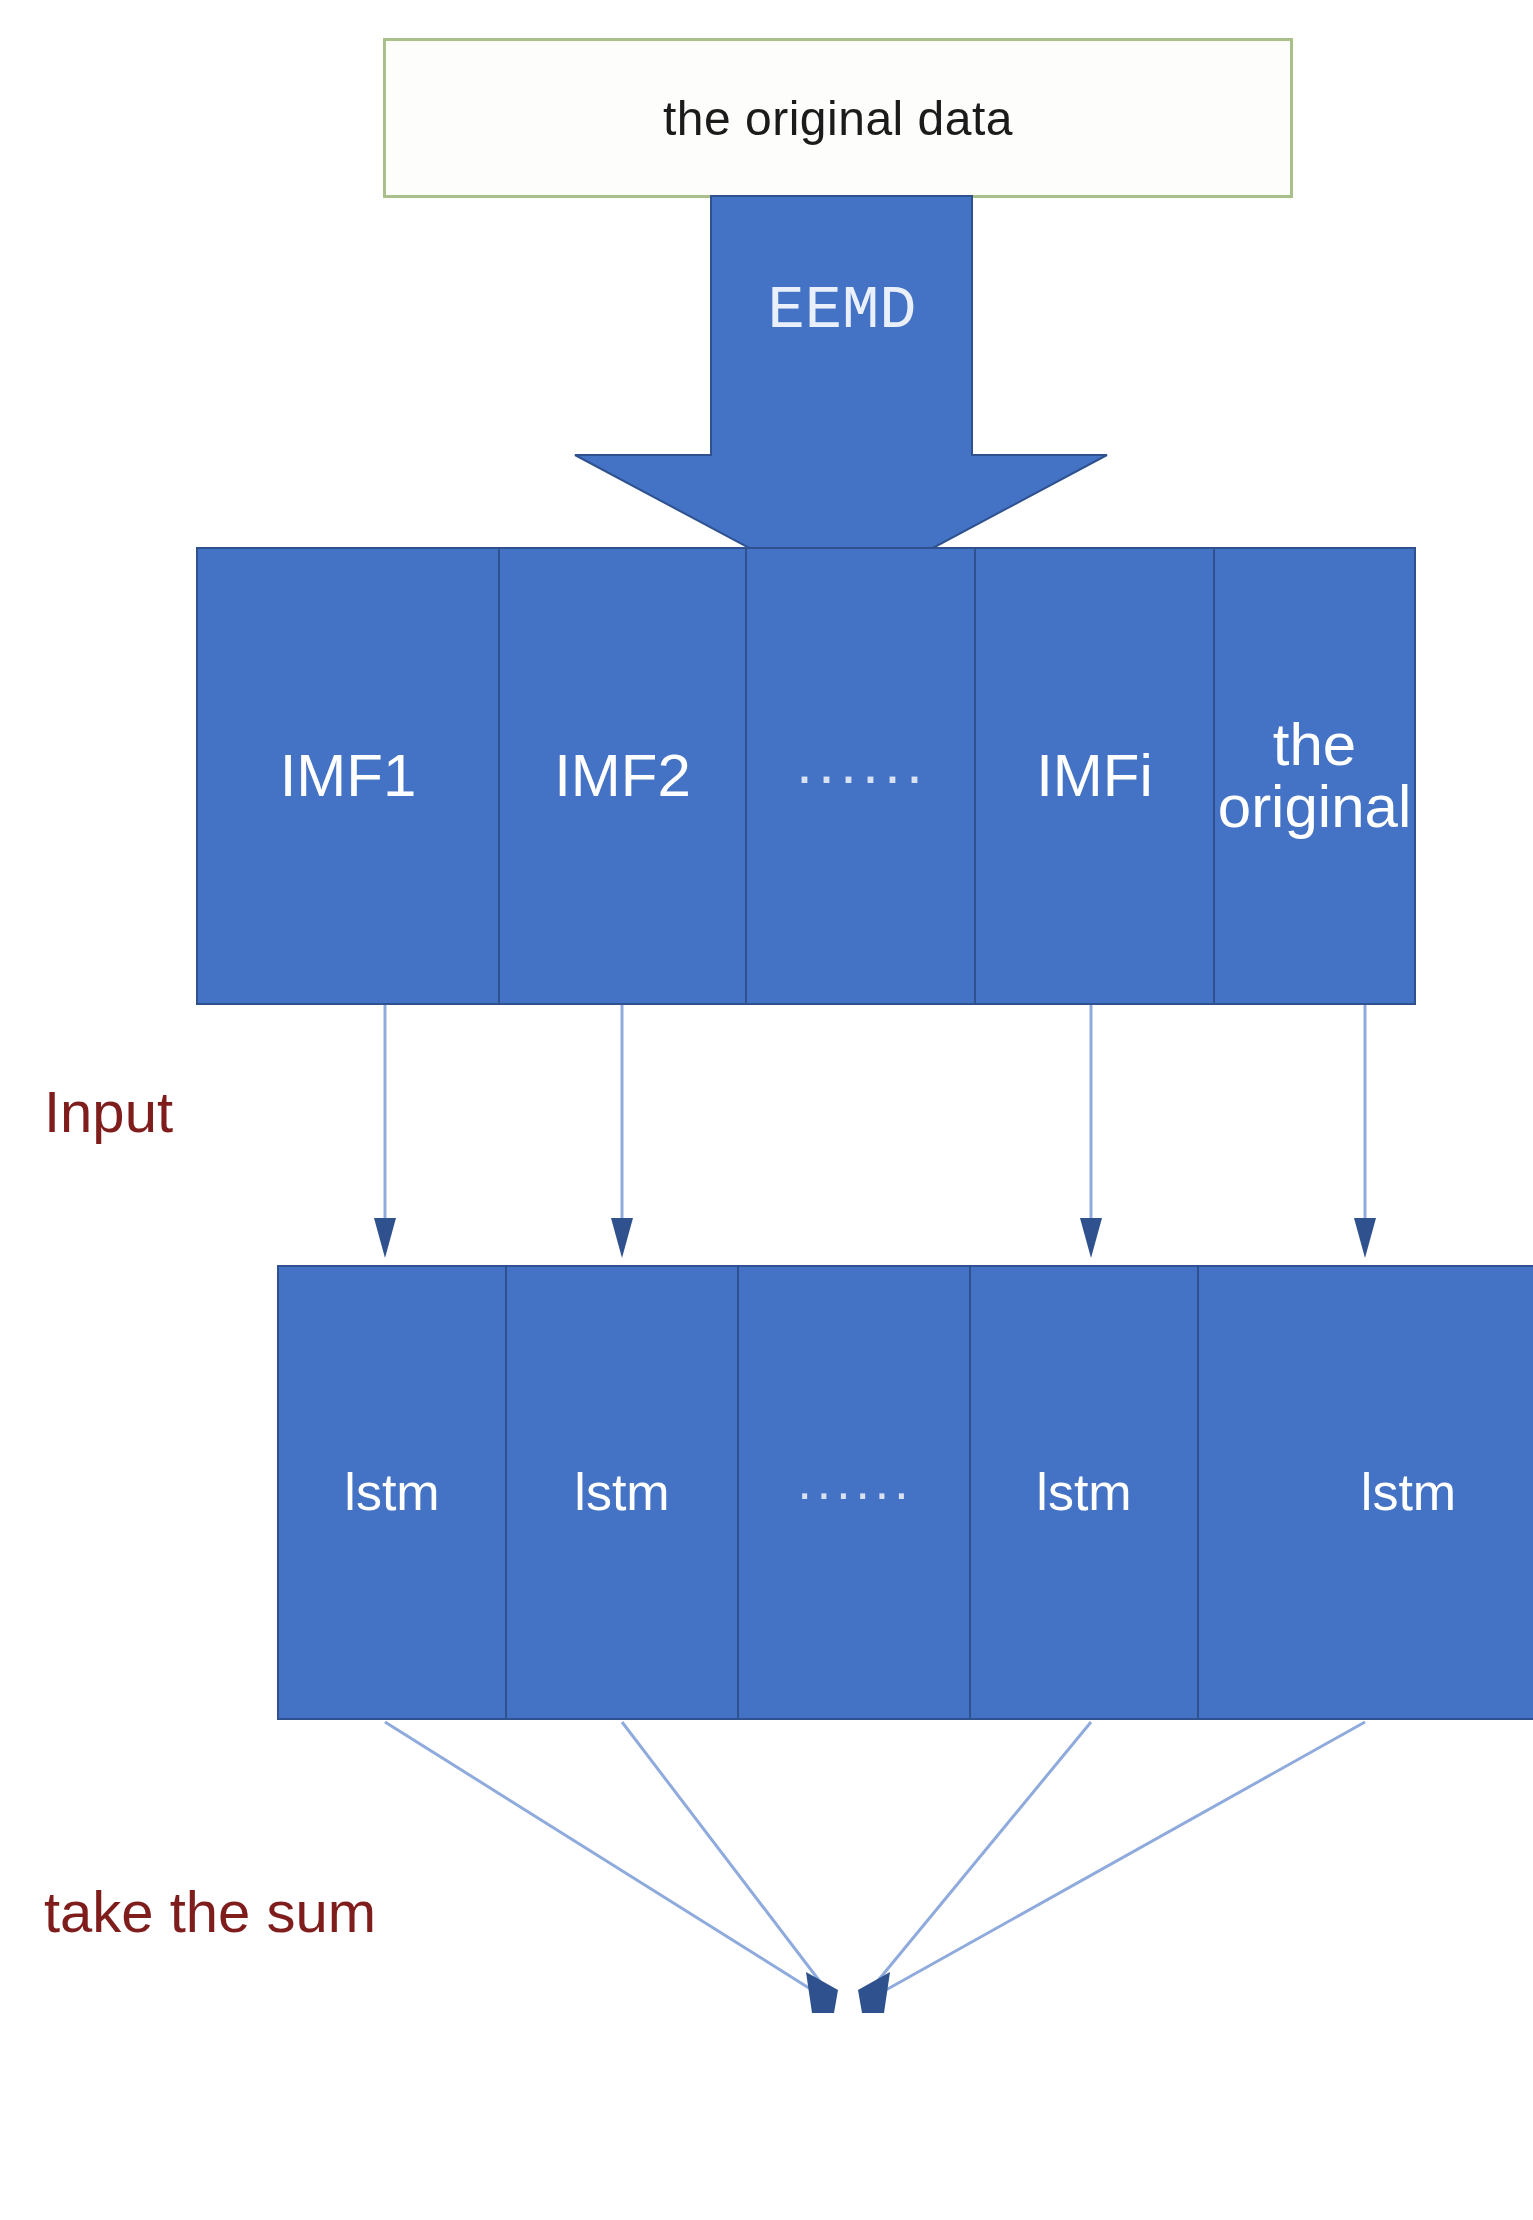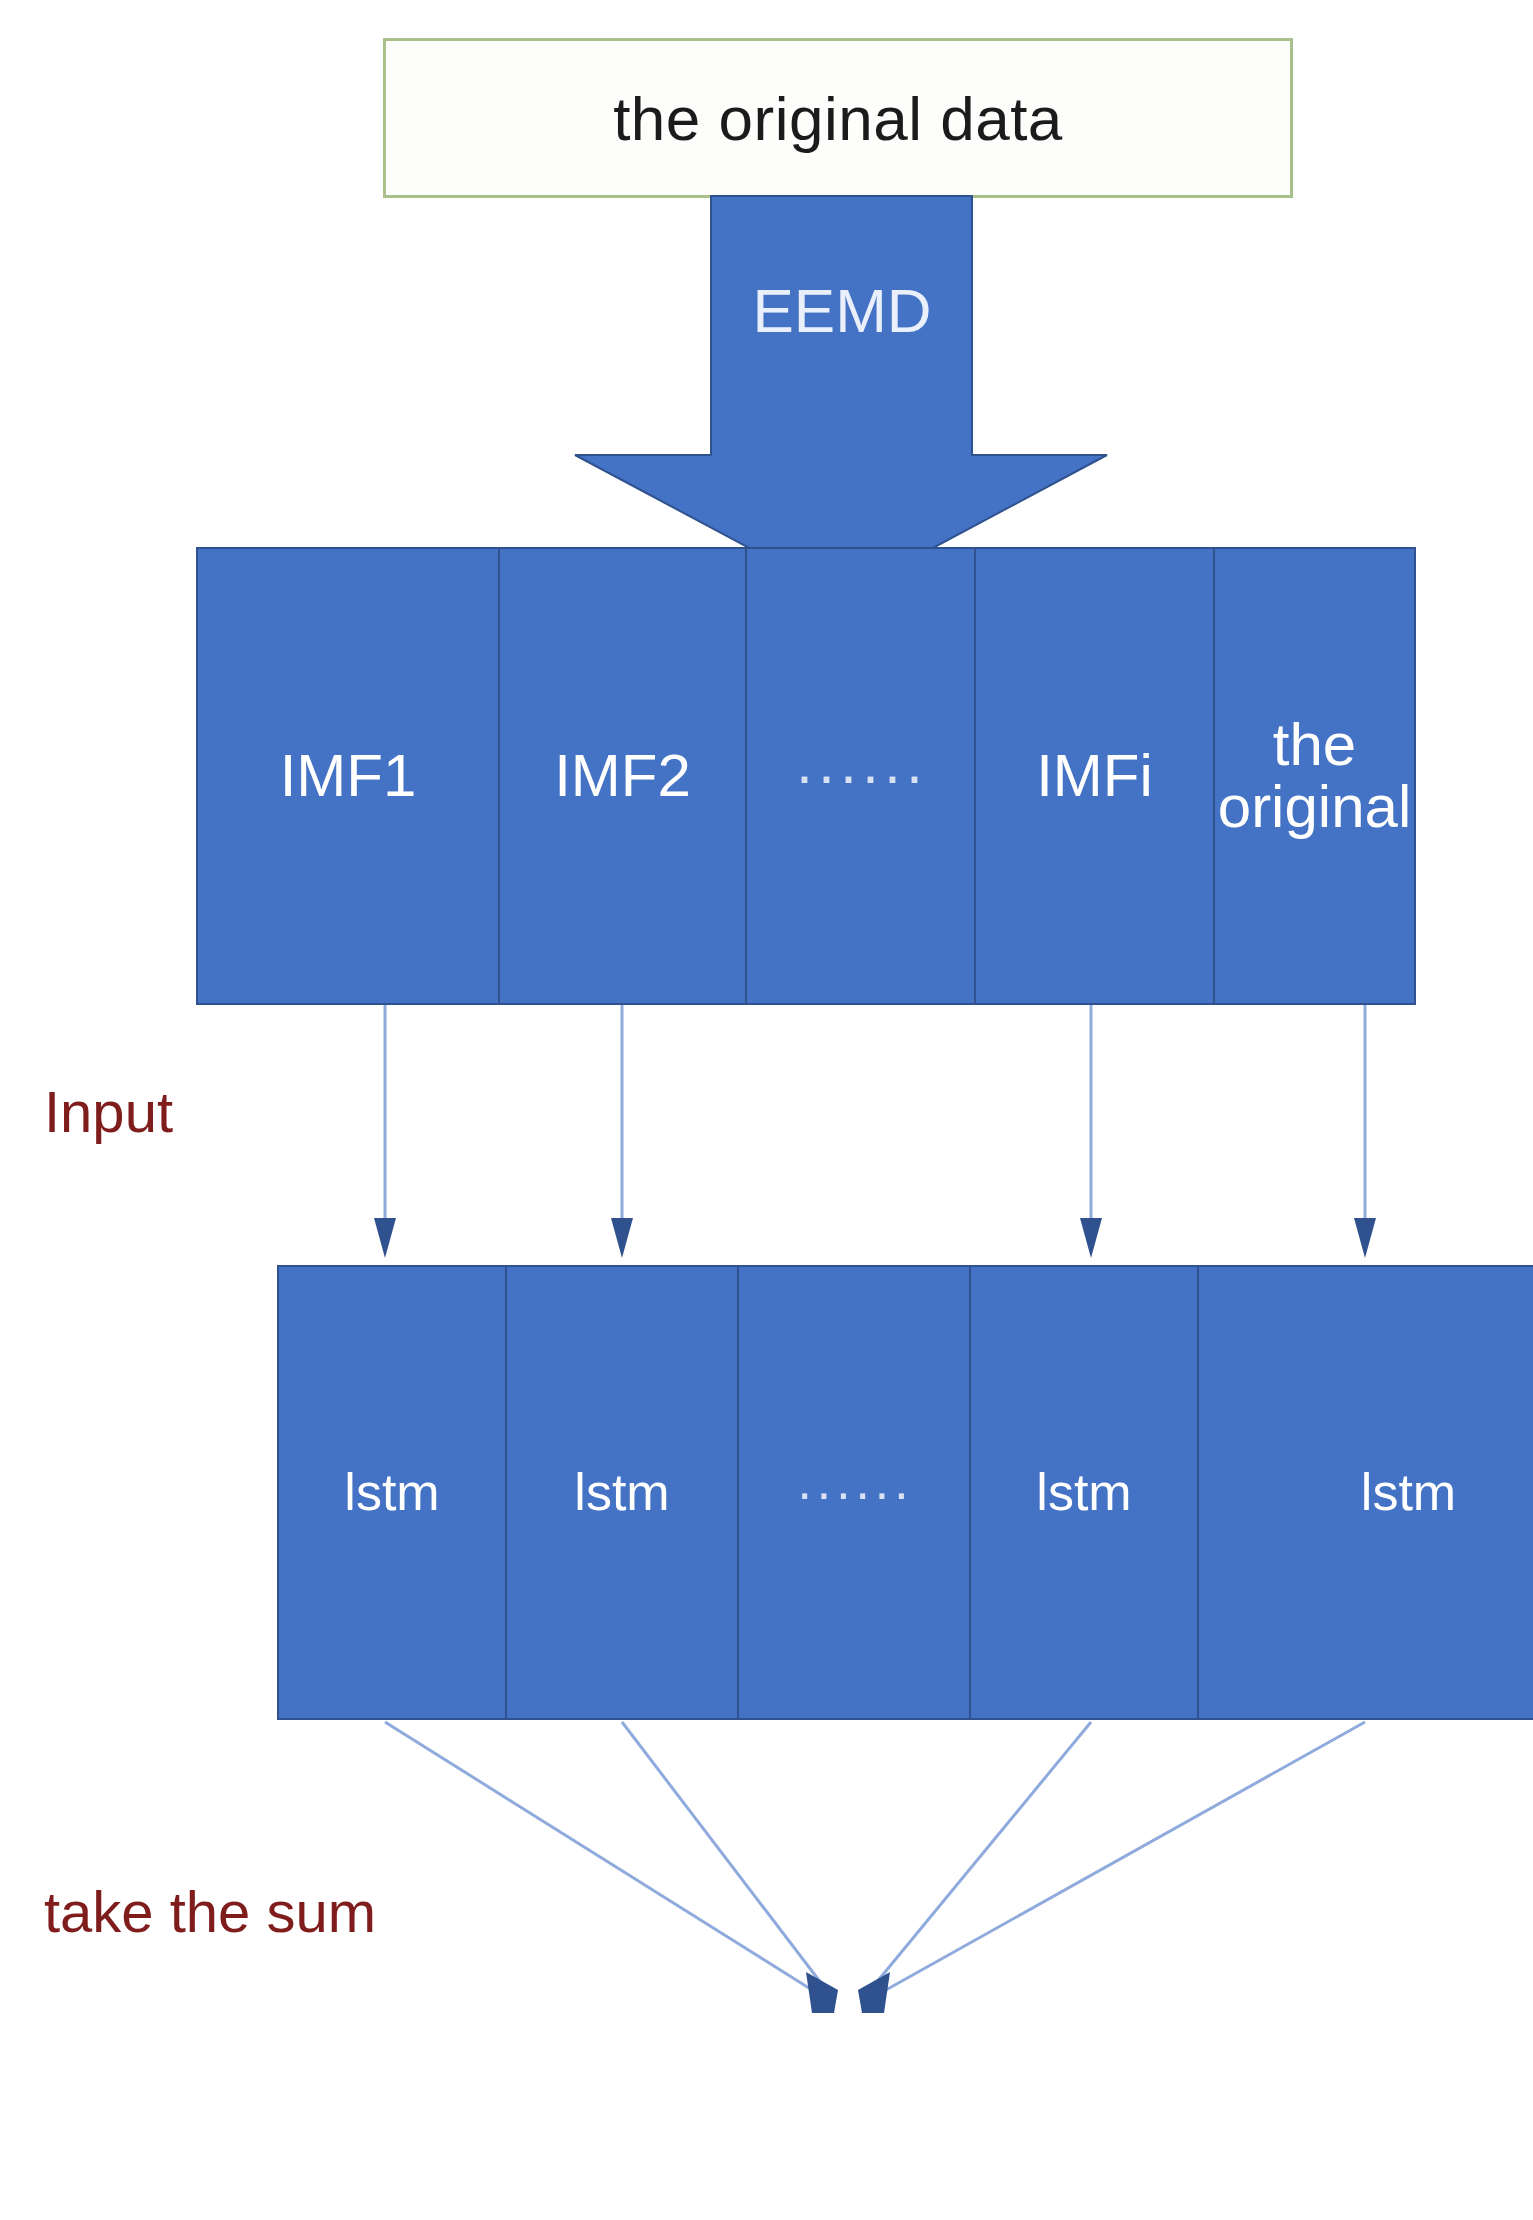--- a/index.html
+++ b/index.html
@@ -19,21 +19,21 @@
   }
   .box-outline {
     position: absolute;
     box-sizing: border-box;
     background: #fdfefb;
     border: 3px solid #a9c08a;
     display: flex;
     align-items: center;
     justify-content: center;
     color: #1b1b1b;
-    font-size: 62px;
+    font-size: 48px;
     letter-spacing: 0.5px;
   }
   #original-data-box {
     left: 383px;
     top: 38px;
     width: 910px;
     height: 160px;
   }
   #outputs-box {
     left: 383px;
@@ -109,20 +109,21 @@
     pointer-events: none;
   }
   .eemd-text {
     position: absolute;
     left: 711px;
     top: 275px;
     width: 262px;
     text-align: center;
     color: #eaf0fb;
     font-size: 62px;
+    font-family: Liberation Mono, monospace;
   }
 </style>
 </head>
 <body>
 
 <div id="canvas">
 
   <div class="box-outline" id="original-data-box">
     <span>the original data</span>
   </div>

